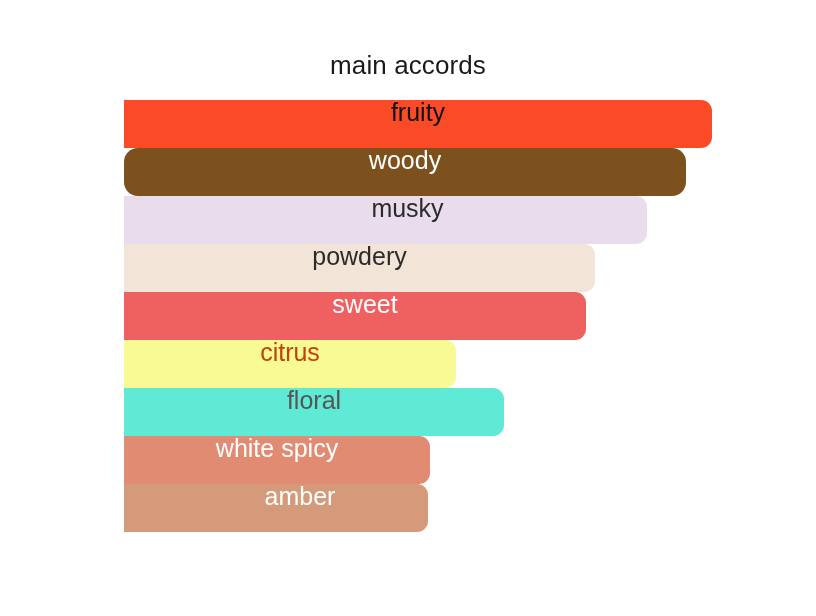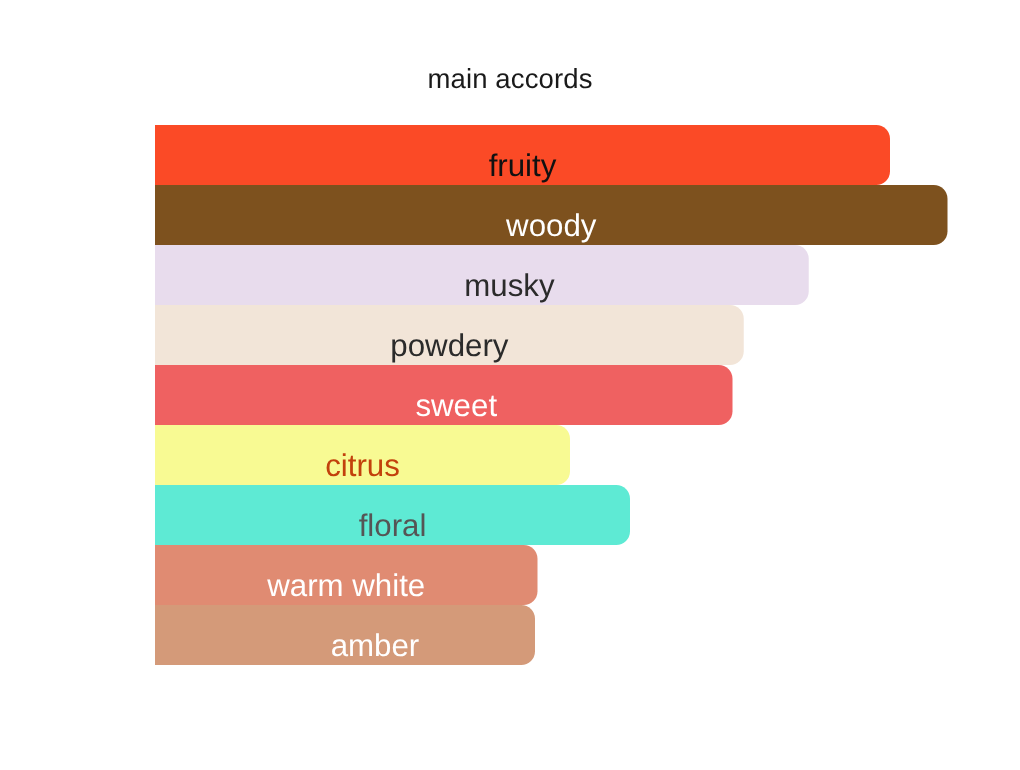--- a/index.html
+++ b/index.html
@@ -18,21 +18,21 @@
     width: 816px;
     height: 616px;
     background: #ffffff;
   }
   .chart-title {
     position: absolute;
     top: 50px;
     left: 0;
     width: 816px;
     text-align: center;
-    font-size: 22px;
+    font-size: 26px;
     color: #1a1a1a;
     font-family: "Liberation Sans", sans-serif;
     letter-spacing: 0.1px;
   }
   .bars {
     position: absolute;
     left: 124px;
     top: 100px;
     width: 660px;
   }
@@ -43,21 +43,21 @@
   }
   .bar {
     position: absolute;
     left: 0;
     top: 0;
     height: 48px;
     border-top-right-radius: 11px;
     border-bottom-right-radius: 11px;
     box-sizing: border-box;
     display: flex;
-    align-items: flex-end;
+    align-items: flex-start;
     justify-content: center;
   }
   .bar-label {
     font-size: 25px;
     font-family: "Liberation Sans", sans-serif;
     white-space: nowrap;
     line-height: 1;
     padding-bottom: 2px;
   }
 </style>
@@ -68,21 +68,21 @@
 
   <div class="chart-title">main accords</div>
 
   <div class="bars">
       <div class="bar-row">
         <div class="bar" style="width: 588px; background: rgb(251, 74, 38);">
           <span class="bar-label" style="color: rgb(17, 17, 17);">fruity</span>
         </div>
       </div>
       <div class="bar-row">
-        <div class="bar" style="width: 634px; background: rgb(125, 81, 30);">
+        <div class="bar" style="width: 562px; background: rgb(125, 81, 30); border-radius: 14px;">
           <span class="bar-label" style="color: rgb(255, 255, 255);">woody</span>
         </div>
       </div>
       <div class="bar-row">
         <div class="bar" style="width: 523px; background: rgb(232, 220, 237); padding-left: 44px;">
           <span class="bar-label" style="color: rgb(43, 43, 43);">musky</span>
         </div>
       </div>
       <div class="bar-row">
         <div class="bar" style="width: 471px; background: rgb(242, 229, 216);">
@@ -99,21 +99,21 @@
           <span class="bar-label" style="color: #c2410c;">citrus</span>
         </div>
       </div>
       <div class="bar-row">
         <div class="bar" style="width: 380px; background: #5eead4;">
           <span class="bar-label" style="color: rgb(85, 85, 85);">floral</span>
         </div>
       </div>
       <div class="bar-row">
         <div class="bar" style="width: 306px; background: rgb(224, 139, 114);">
-          <span class="bar-label" style="color: rgb(255, 255, 255);">warm white</span>
+          <span class="bar-label" style="color: rgb(255, 255, 255);">white spicy</span>
         </div>
       </div>
       <div class="bar-row">
         <div class="bar" style="width: 304px; background: rgb(212, 154, 121);">
           <span class="bar-label" style="color: rgb(255, 255, 255); margin-left: 48px;">amber</span>
         </div>
       </div>
     </div>
 
 </div>

